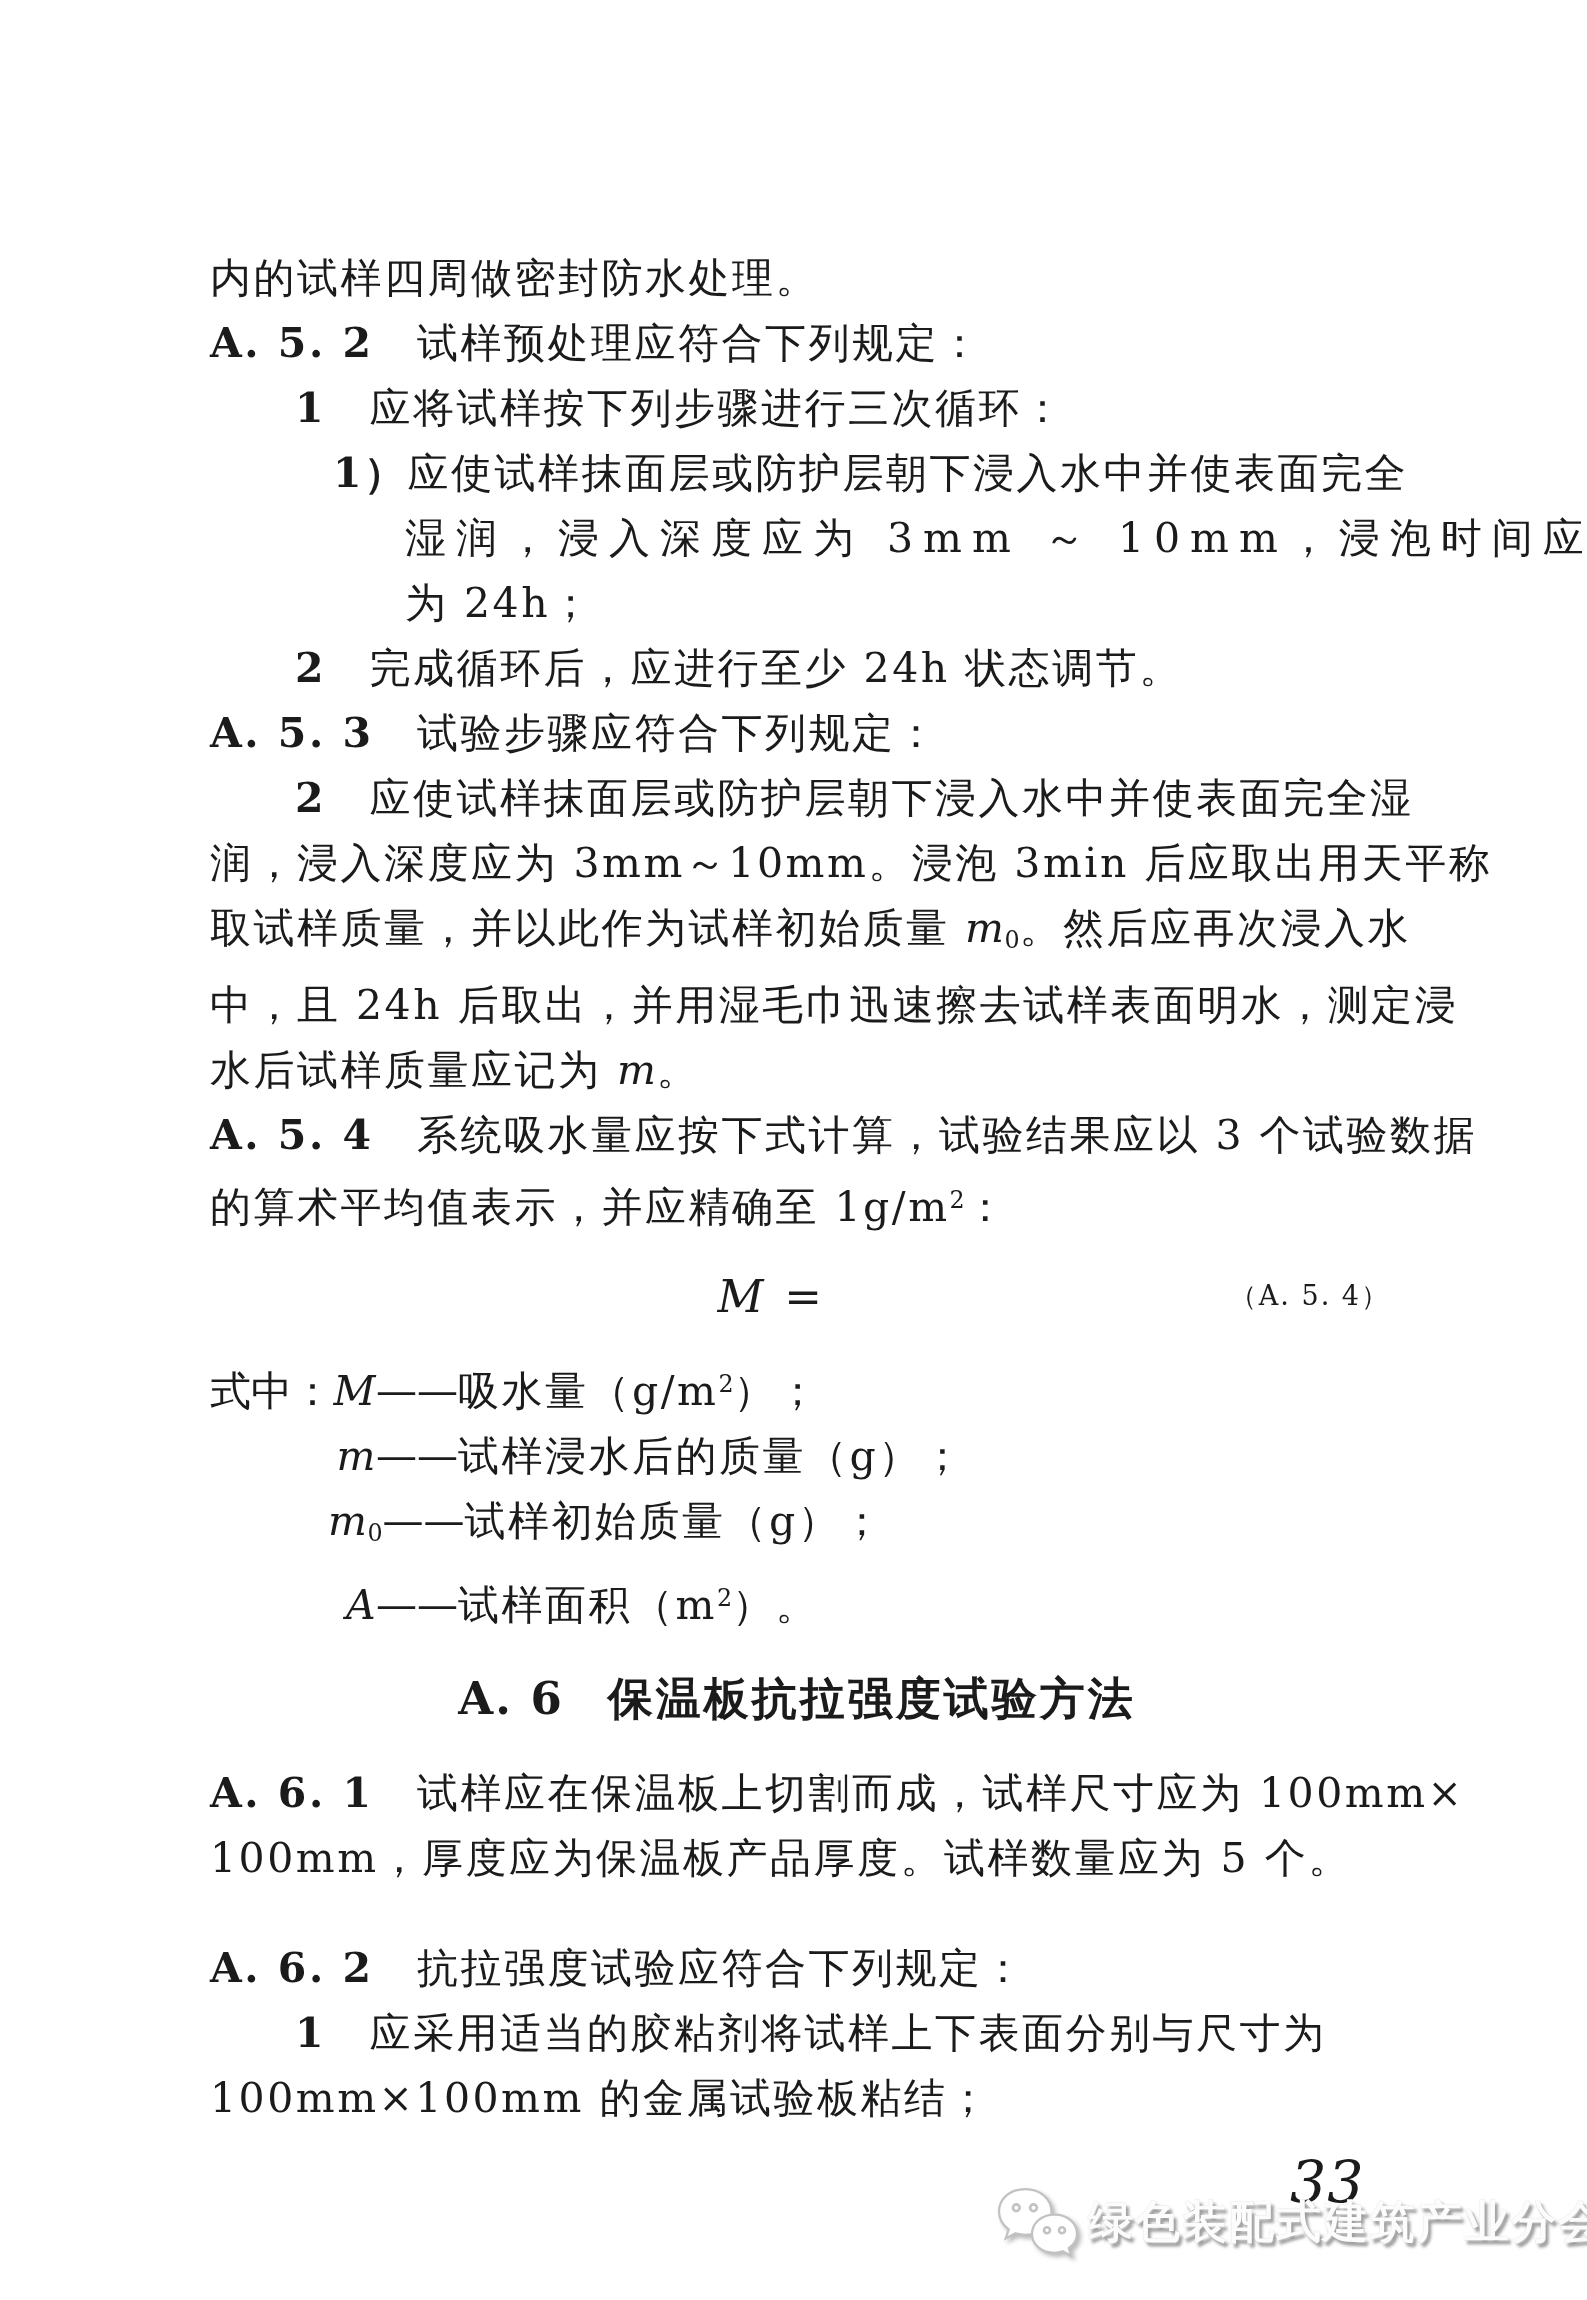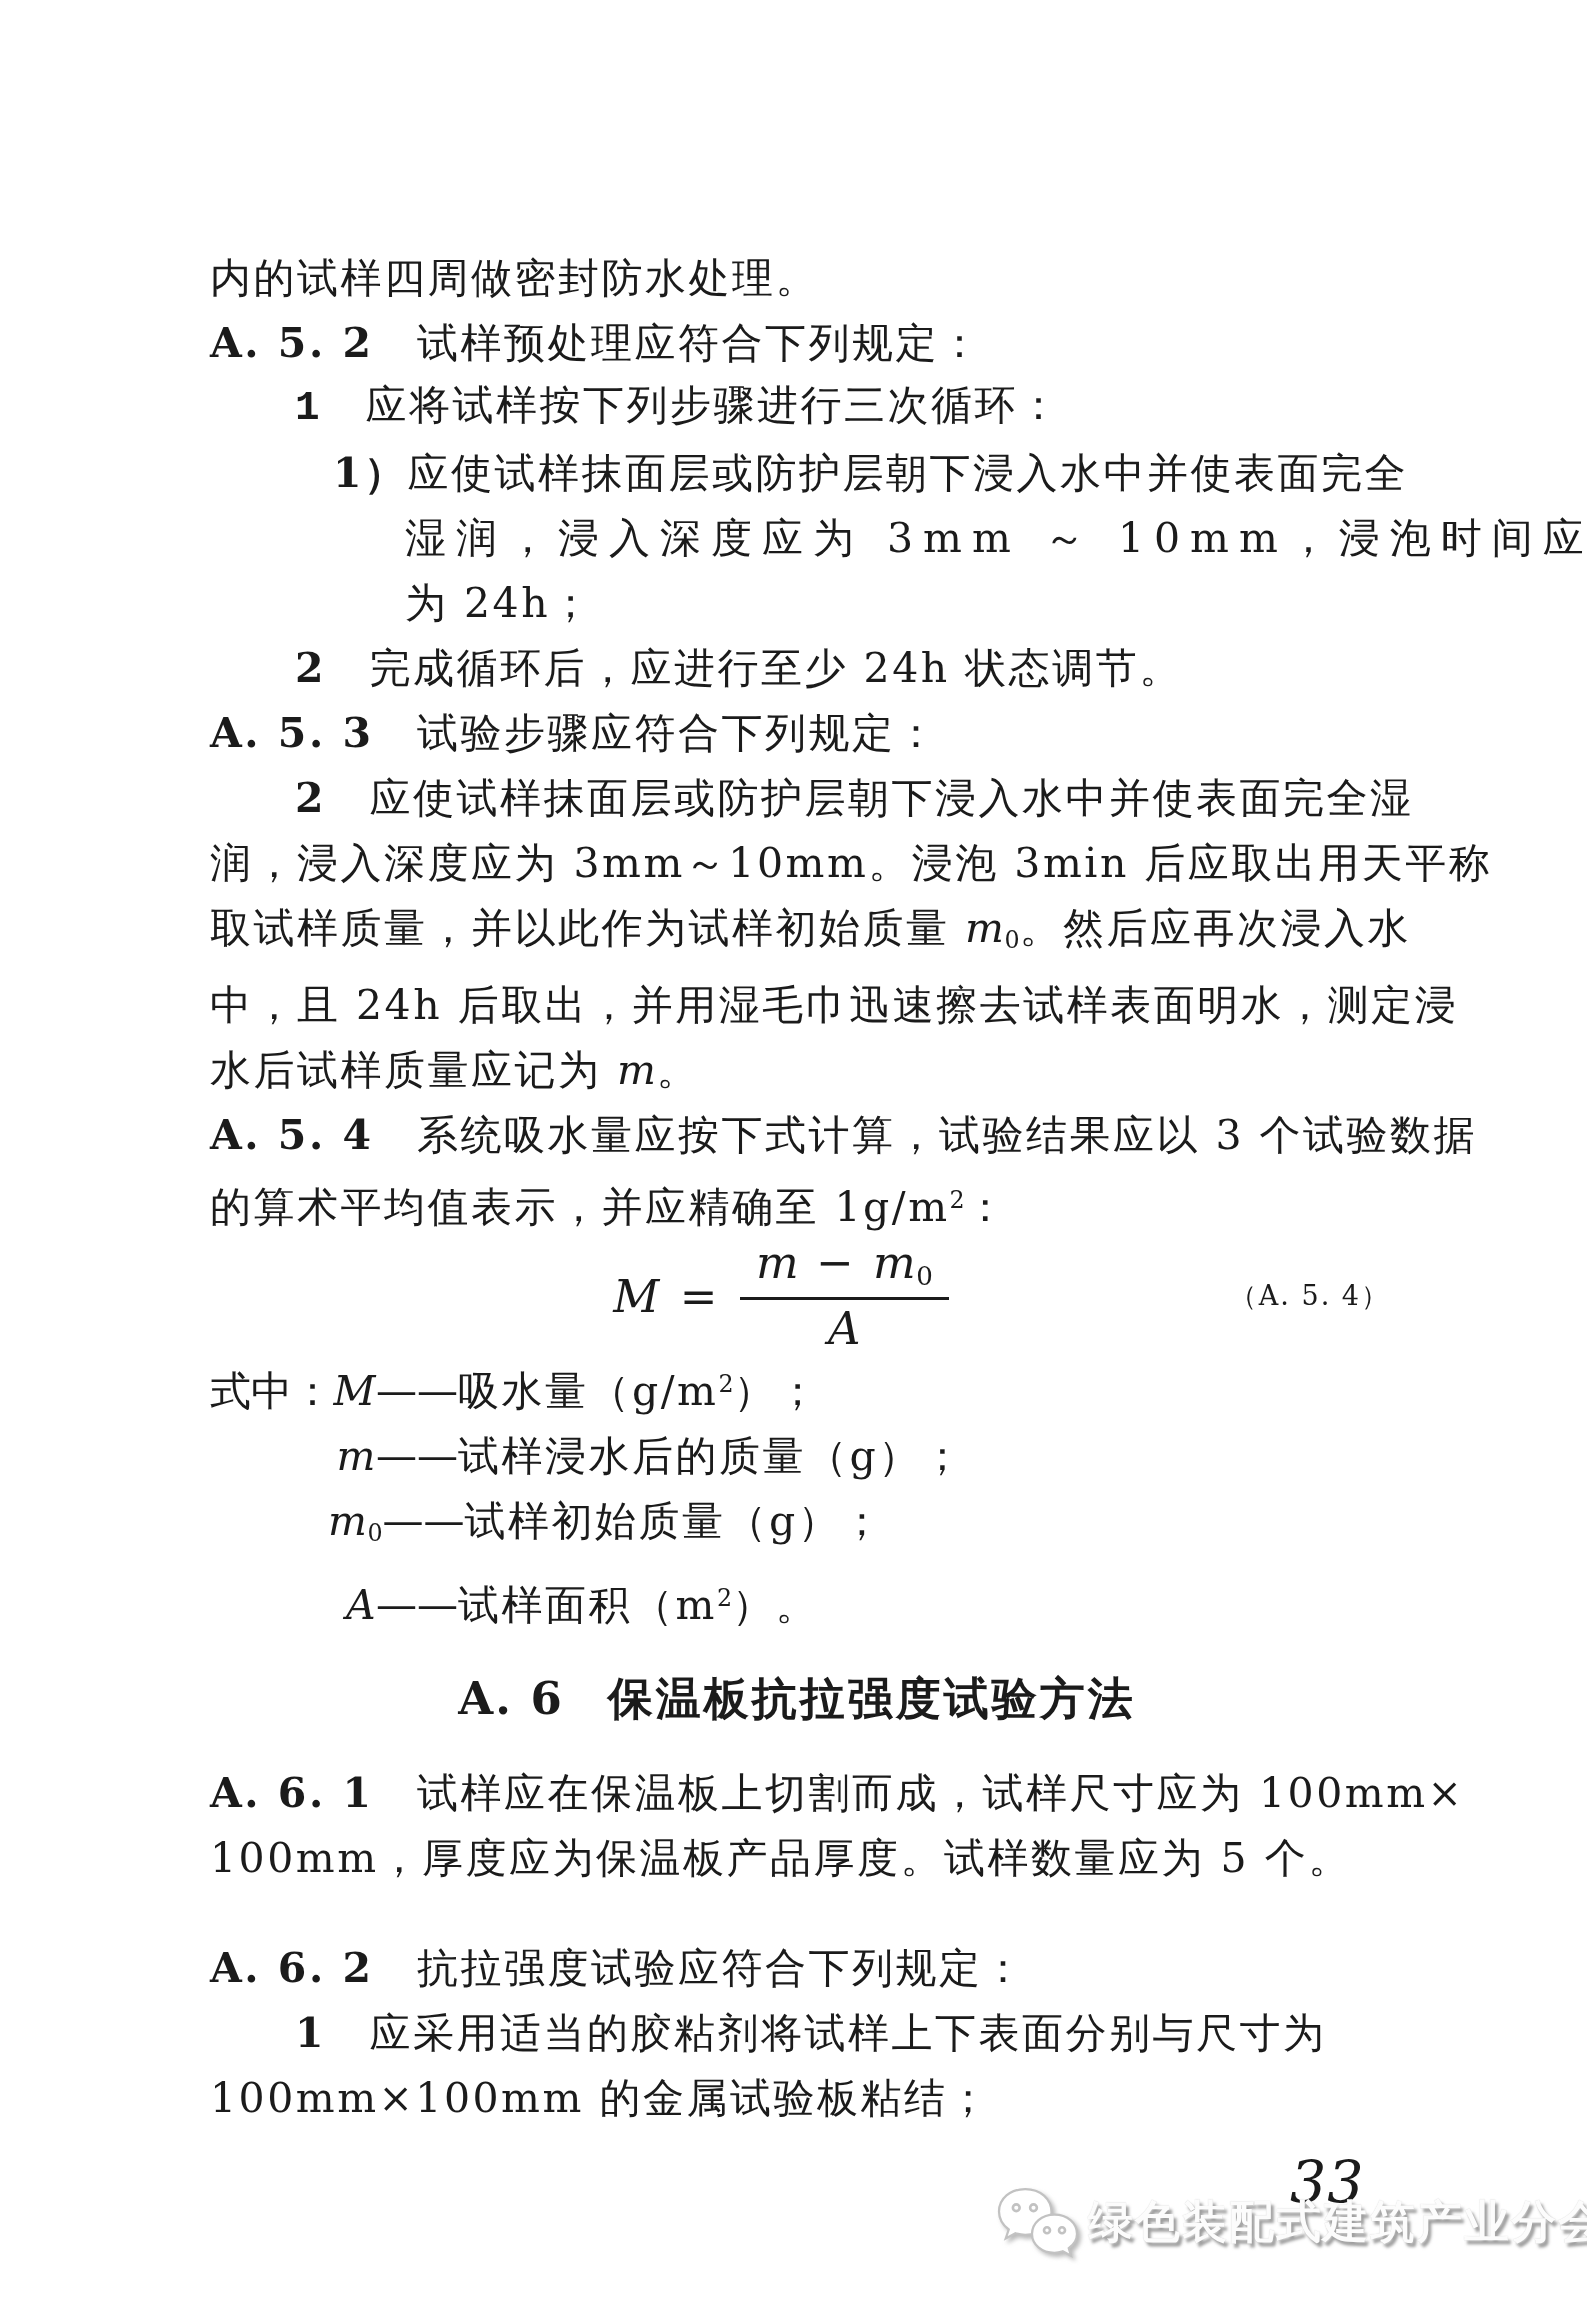--- a/index.html
+++ b/index.html
@@ -48,43 +48,39 @@
     text-shadow:3px 4px 3px rgba(125,125,125,0.75),0 0 1px rgba(185,185,185,0.7);}
 </style>
 </head>
 <body>
 
 <div class="content">
 
   <div id="lines-a">
       <div class="line" style="padding-left: 0px;"><span>内的试样四周做密封防水处理。</span></div>
       <div class="line" style="padding-left: 0px;"><span class="b">A. 5. 2</span><span>　试样预处理应符合下列规定：</span></div>
-      <div class="line" style="padding-left: 85px; font-family: Liberation Mono, monospace;"><span class="b">1</span><span>　应将试样按下列步骤进行三次循环：</span></div>
+      <div class="line" style="padding-left: 85px;"><span class="b">1</span><span>　应将试样按下列步骤进行三次循环：</span></div>
       <div class="line" style="padding-left: 123px;"><span class="b">1）</span><span>应使试样抹面层或防护层朝下浸入水中并使表面完全</span></div>
       <div class="line sp" style="padding-left: 195px;"><span>湿润，浸入深度应为 3mm ～ 10mm，浸泡时间应</span></div>
       <div class="line" style="padding-left: 195px;"><span>为 24h；</span></div>
       <div class="line" style="padding-left: 85px;"><span class="b">2</span><span>　完成循环后，应进行至少 24h 状态调节。</span></div>
       <div class="line" style="padding-left: 0px;"><span class="b">A. 5. 3</span><span>　试验步骤应符合下列规定：</span></div>
       <div class="line" style="padding-left: 85px;"><span class="b">2</span><span>　应使试样抹面层或防护层朝下浸入水中并使表面完全湿</span></div>
       <div class="line" style="padding-left: 0px;"><span>润，浸入深度应为 3mm～10mm。浸泡 3min 后应取出用天平称</span></div>
       <div class="line" style="padding-left: 0px;"><span>取试样质量，并以此作为试样初始质量 </span><span class="i">m</span><span class="sub">0</span><span>。然后应再次浸入水</span></div>
       <div class="line" style="padding-left: 0px;"><span>中，且 24h 后取出，并用湿毛巾迅速擦去试样表面明水，测定浸</span></div>
       <div class="line" style="padding-left: 0px;"><span>水后试样质量应记为 </span><span class="i">m</span><span>。</span></div>
       <div class="line" style="padding-left: 0px;"><span class="b">A. 5. 4</span><span>　系统吸水量应按下式计算，试验结果应以 3 个试验数据</span></div>
       <div class="line" style="padding-left: 0px;"><span>的算术平均值表示，并应精确至 1g/m</span><span class="sup">2</span><span>：</span></div>
     </div>
 
   <div class="formula-row">
     <span class="f-main">
       <span id="f-lhs"><span class="i">M</span></span>
       <span class="f-eq">=</span>
-      <span class="frac">
-        <span id="f-num" class="f-num"><span class="i">m</span><span> − </span><span class="i">m</span><span class="sub">0</span></span>
-        <span id="f-den" class="f-den"><span class="i">A</span></span>
-      </span>
     </span>
     <span class="f-label">（A. 5. 4）</span>
   </div>
 
   <div id="defs">
       <div class="def-row"><span class="def-prefix">式中：</span><span class="def-var"><span class="i">M</span></span><span class="def-dash">——</span><span class="def-desc"><span>吸水量（g/m</span><span class="sup">2</span><span>）；</span></span></div>
       <div class="def-row"><span class="def-prefix"></span><span class="def-var"><span class="i">m</span></span><span class="def-dash">——</span><span class="def-desc"><span>试样浸水后的质量（g）；</span></span></div>
       <div class="def-row"><span class="def-prefix"></span><span class="def-var"><span class="i">m</span><span class="sub">0</span></span><span class="def-dash">——</span><span class="def-desc"><span>试样初始质量（g）；</span></span></div>
       <div class="def-row"><span class="def-prefix"></span><span class="def-var"><span class="i">A</span></span><span class="def-dash">——</span><span class="def-desc"><span>试样面积（m</span><span class="sup">2</span><span>）。</span></span></div>
     </div>

